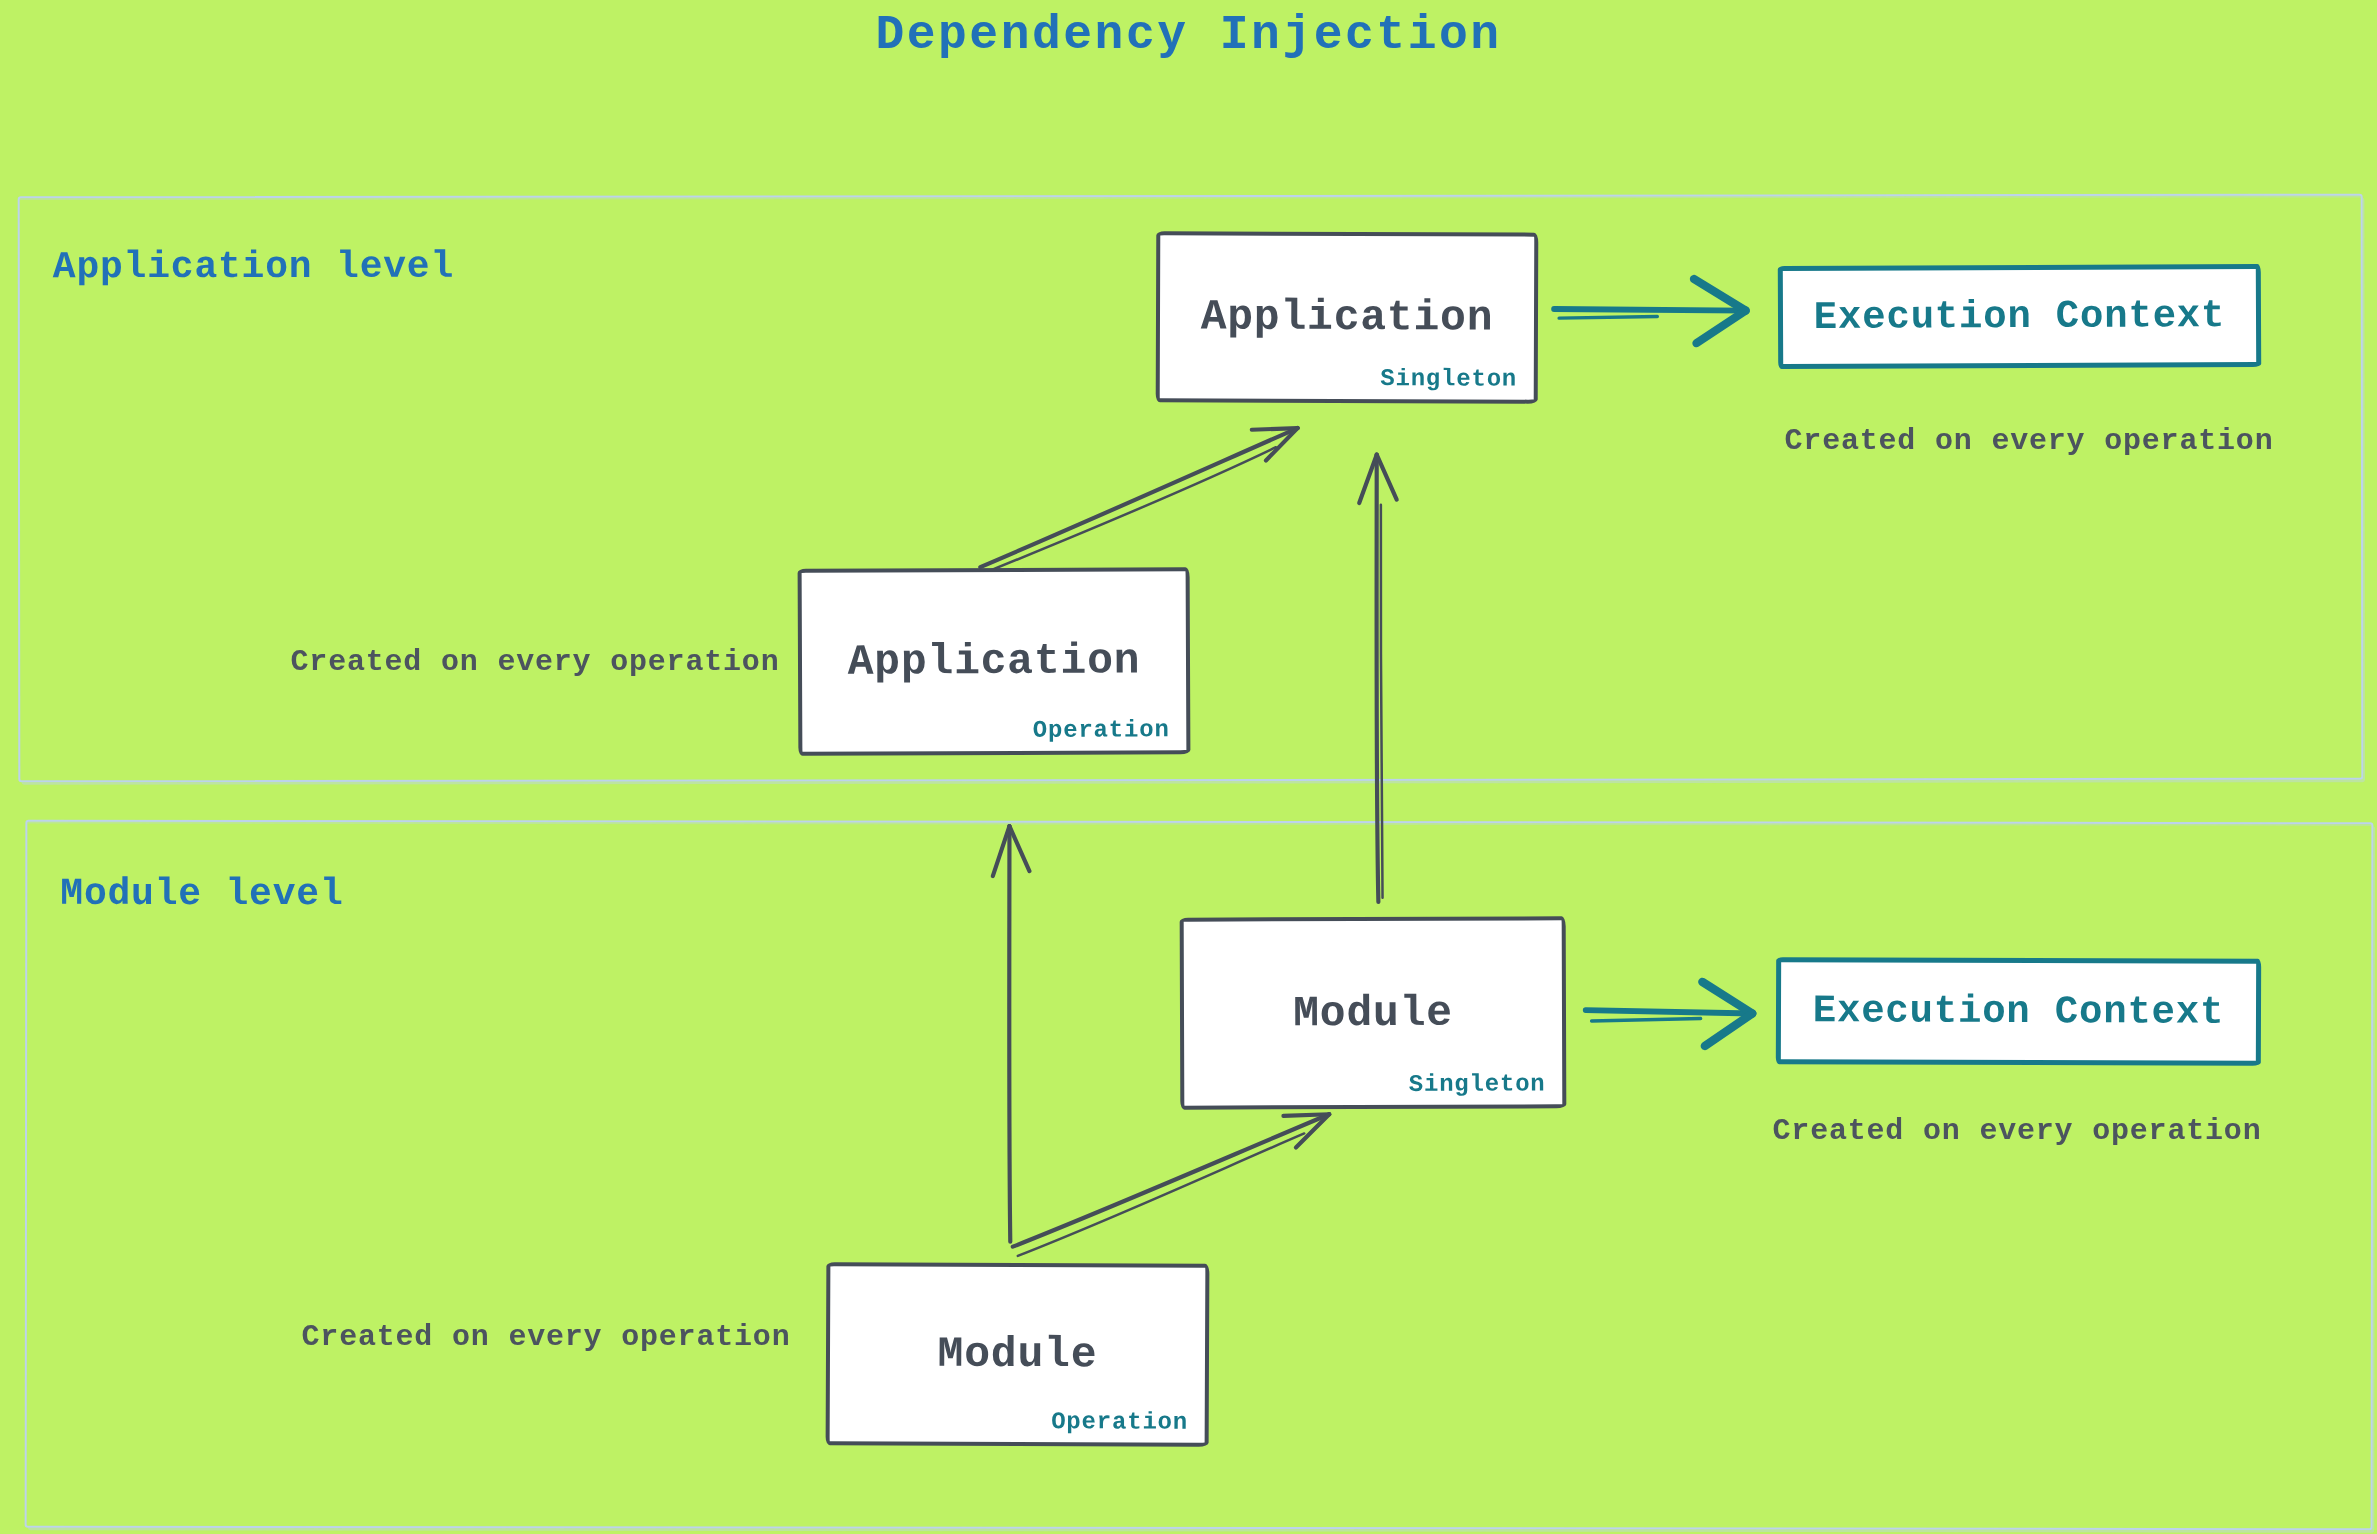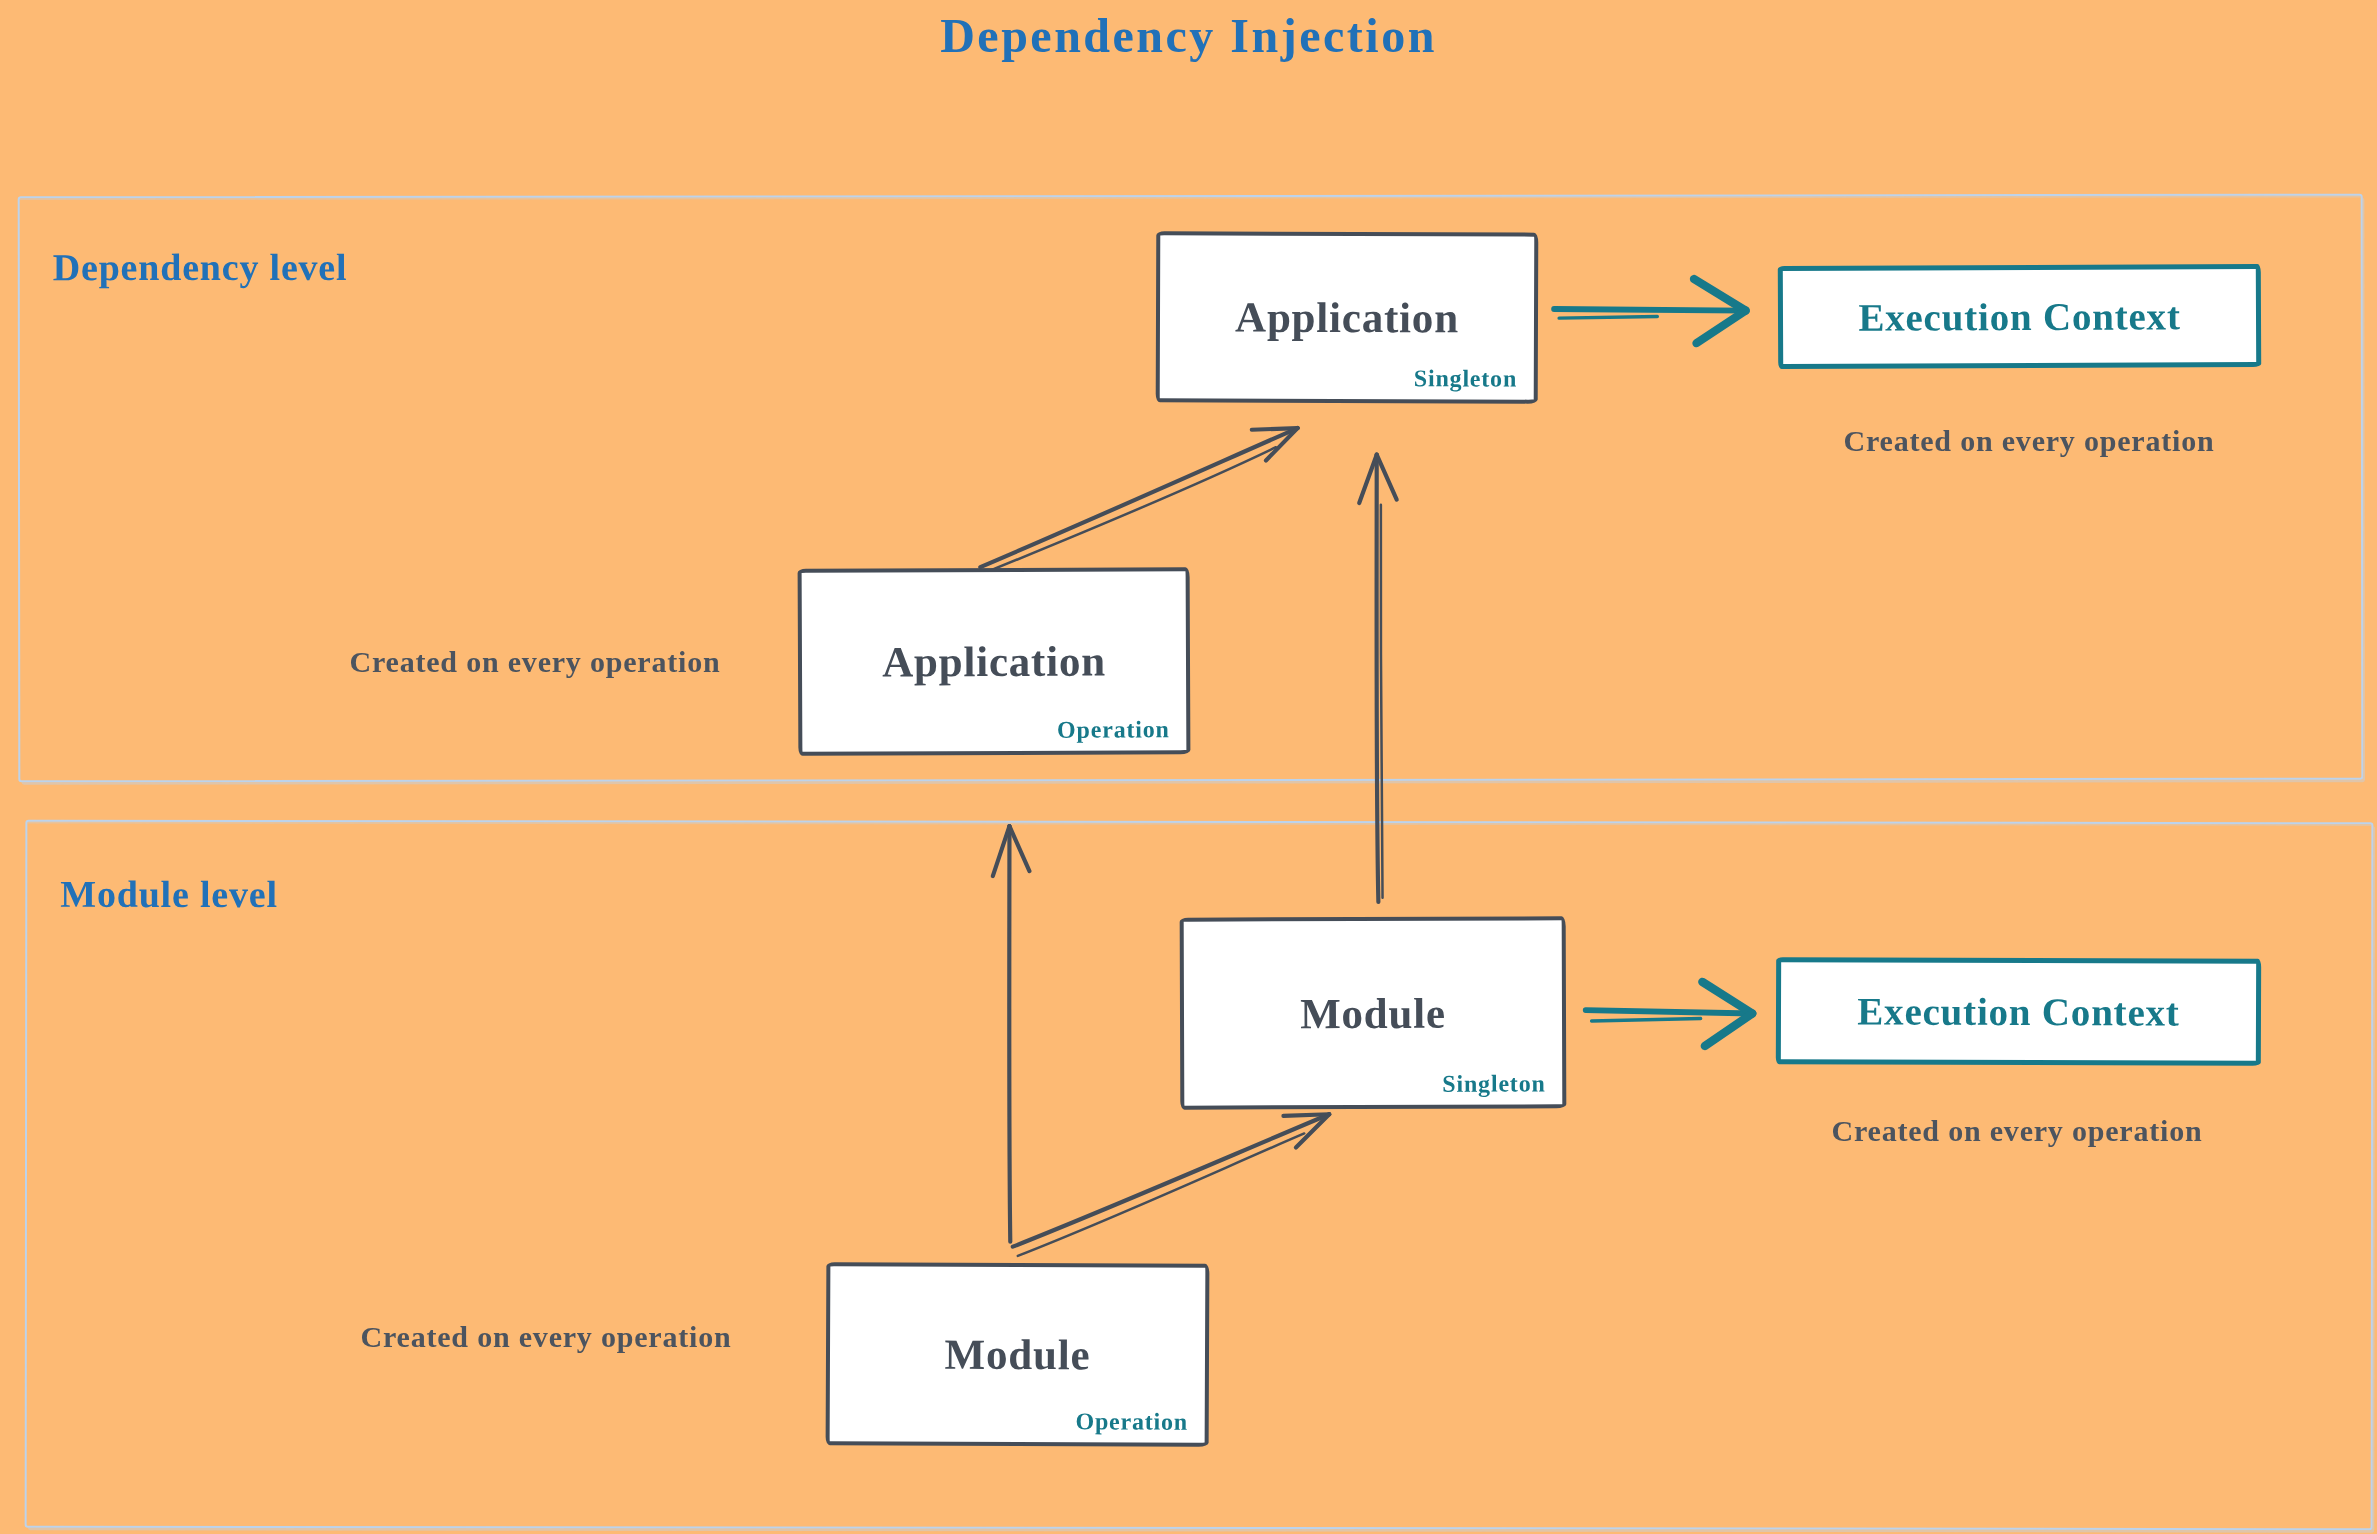--- a/index.html
+++ b/index.html
@@ -4,22 +4,22 @@
 <style>
   :root{
     --blue:#2171b8;
     --teal:#17798a;
     --dark:#454d58;
     --container:#bcd3ec;
     --gray:#4c545f;
   }
   html,body{margin:0;padding:0;background:#ffffff;}
   .canvas{
-    position:relative;width:2377px;height:1534px;background:#fdba74;overflow:hidden;
-    font-family:Liberation Serif, serif;
+    position:relative;width:2377px;height:1534px;background:#bef264;overflow:hidden;
+    font-family:Liberation Mono, monospace;
   }
   .page-title{
     position:absolute;top:8.3px;left:0;width:100%;text-align:center;
     font-size:48px;font-weight:bold;color:var(--blue);letter-spacing:2.5px;
   }
   .page-subtitle{
     position:absolute;top:111px;left:0;width:100%;text-align:center;
     font-size:26px;color:var(--gray);letter-spacing:0.8px;font-weight:bold;
   }
   .level-box{
@@ -72,21 +72,21 @@
   .tl{stroke:var(--teal);}
 </style>
 </head>
 <body>
 
 <div class="canvas">
 
   <div class="page-title">Dependency Injection</div>
 
   <div class="level-box level-app">
-    <div class="level-label">Dependency level</div>
+    <div class="level-label">Application level</div>
   </div>
 
   <div class="level-box level-module">
     <div class="level-label">Module level</div>
   </div>
 
   <svg class="arrow-layer" viewBox="0 0 2854 1842" xmlns="http://www.w3.org/2000/svg">
 
     <g>
       <path class="dk" stroke-width="5" d="M1177,681 C1290,633 1440,566 1558,514"></path>

